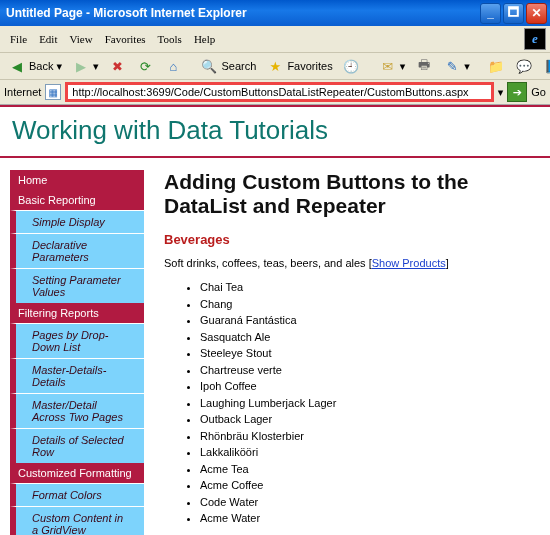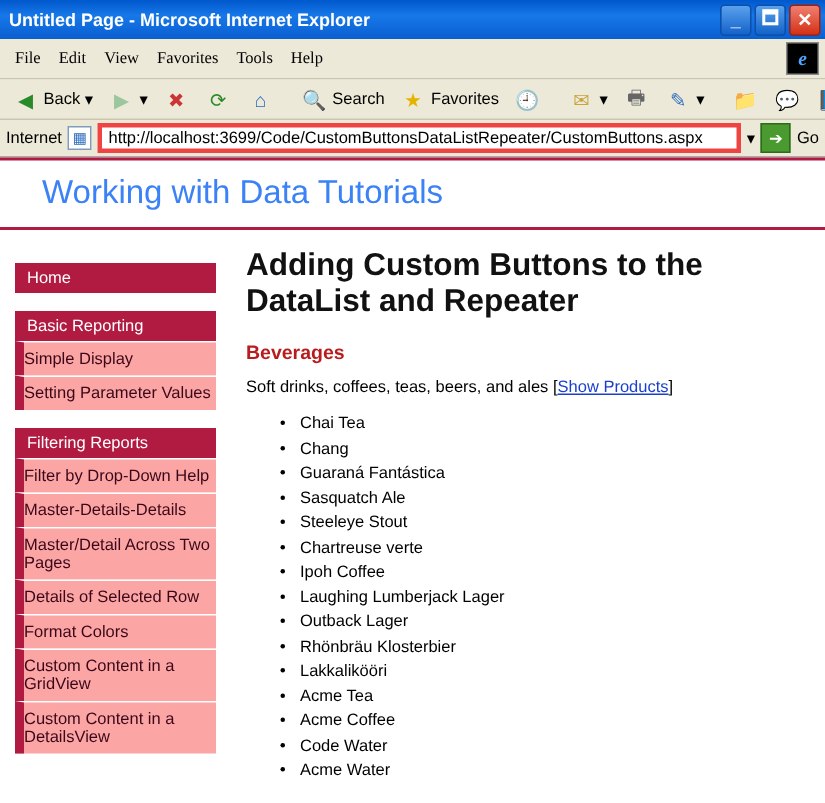--- a/index.html
+++ b/index.html
@@ -19,27 +19,27 @@
 .tbtn { display: flex; align-items: center; gap: 3px; padding: 2px 4px; border-radius: 3px; }
 .tico { width: 18px; height: 18px; display: flex; align-items: center; justify-content: center; font-size: 13px; }
 .tsep { width: 1px; height: 20px; background: #bbb; margin: 0 3px; }
 
 .addrbar { background: #ece9d8; display: flex; align-items: center; padding: 2px 4px; border-bottom: 1px solid #aaa; gap: 4px; }
 .addrbar input { flex: 1; font-size: 11px; padding: 2px 4px; border: 3px solid #ef4444; height: 20px; }
 .addrbar .pageico { width: 16px; height: 16px; display: inline-flex; align-items: center; justify-content: center; color: #2a6dbf; border: 1px solid #7f9db9; font-size: 10px; background:#fff; }
 .gobtn { width: 20px; height: 20px; background: #4a9a2f; border: 1px solid #2e6a1c; color: #fff; display: flex; align-items: center; justify-content: center; font-size: 11px; }
 
 .viewport { height: 438px; overflow: auto; border-top: 2px solid #b11a41; }
-.pagehead { font-family: "Trebuchet MS", Verdana, sans-serif; font-size: 22px; font-weight: normal; padding: 8px 28px 10px; border-bottom: 2px solid #b11a41; color: #3b82f6; }
+.pagehead { font-family: "Trebuchet MS", Verdana, sans-serif; font-size: 26px; font-weight: normal; padding: 8px 12px 10px; border-bottom: 2px solid #b11a41; color: #0f766e; }
 
 .layout { display: flex; }
 .sidebar { width: 144px; padding: 6px 0 6px 10px; }
-.nav-head { background: #b11a41; color: #fff; padding: 4px 8px; font-size: 11px; margin-top: 12px; cursor: pointer; }
-.nav-head:first-child { margin-top: 16px; }
-.nav-sub { background: #fca5a5; color: #3a0818; padding: 5px 0; font-size: 11px; border-top: 1px solid #fff; border-left: 6px solid #b11a41; cursor: pointer; }
+.nav-head { background: #b11a41; color: #fff; padding: 4px 8px; font-size: 11px; margin-top: 0; cursor: pointer; }
+.nav-head:first-child { margin-top: 6px; }
+.nav-sub { background: #7dd3fc; color: #3a0818; padding: 5px 16px; font-size: 11px; border-top: 1px solid #fff; border-left: 6px solid #b11a41; cursor: pointer; font-style: italic; }
 
 .content { flex: 1; padding: 8px 16px 16px 20px; font-family: Verdana, sans-serif; }
 .content h1 { font-size: 21px; font-weight: bold; margin: 4px 0 14px; color: #111; }
 .content h2 { font-size: 13px; font-weight: bold; margin: 6px 0 10px; color: #b91c1c; }
 .content p { font-size: 11px; margin-bottom: 10px; }
 .content ul { margin: 0 0 18px 36px; }
 .content li { font-size: 11px; line-height: 1.5; }
 .content hr { border: none; border-top: 1px solid #bbb; margin: 6px 0 16px; }
 .content a { color: #1a3fcd; text-decoration: underline; }
 </style>
@@ -127,26 +127,28 @@
   <span>Go</span>
 </div>
 
 <div class="viewport">
   <div class="pagehead">Working with Data Tutorials</div>
   <div class="layout">
     <div class="sidebar" id="sidebar">
         <div class="nav-head">Home</div>
         <div class="nav-head">Basic Reporting</div>
         <div class="nav-sub">Simple Display</div>
+        <div class="nav-sub">Declarative Parameters</div>
         <div class="nav-sub">Setting Parameter Values</div>
         <div class="nav-head">Filtering Reports</div>
-        <div class="nav-sub">Filter by Drop-Down Help</div>
+        <div class="nav-sub">Pages by Drop-Down List</div>
         <div class="nav-sub">Master-Details-Details</div>
         <div class="nav-sub">Master/Detail Across Two Pages</div>
         <div class="nav-sub">Details of Selected Row</div>
+        <div class="nav-head">Customized Formatting</div>
         <div class="nav-sub">Format Colors</div>
         <div class="nav-sub">Custom Content in a GridView</div>
         <div class="nav-sub">Custom Content in a DetailsView</div>
       </div>
     <div class="content">
       <h1>Adding Custom Buttons to the DataList and Repeater</h1>
       <div id="sections">
           <h2>Beverages</h2>
           <p>Soft drinks, coffees, teas, beers, and ales [<a href="#">Show Products</a>]</p>
           <ul>

